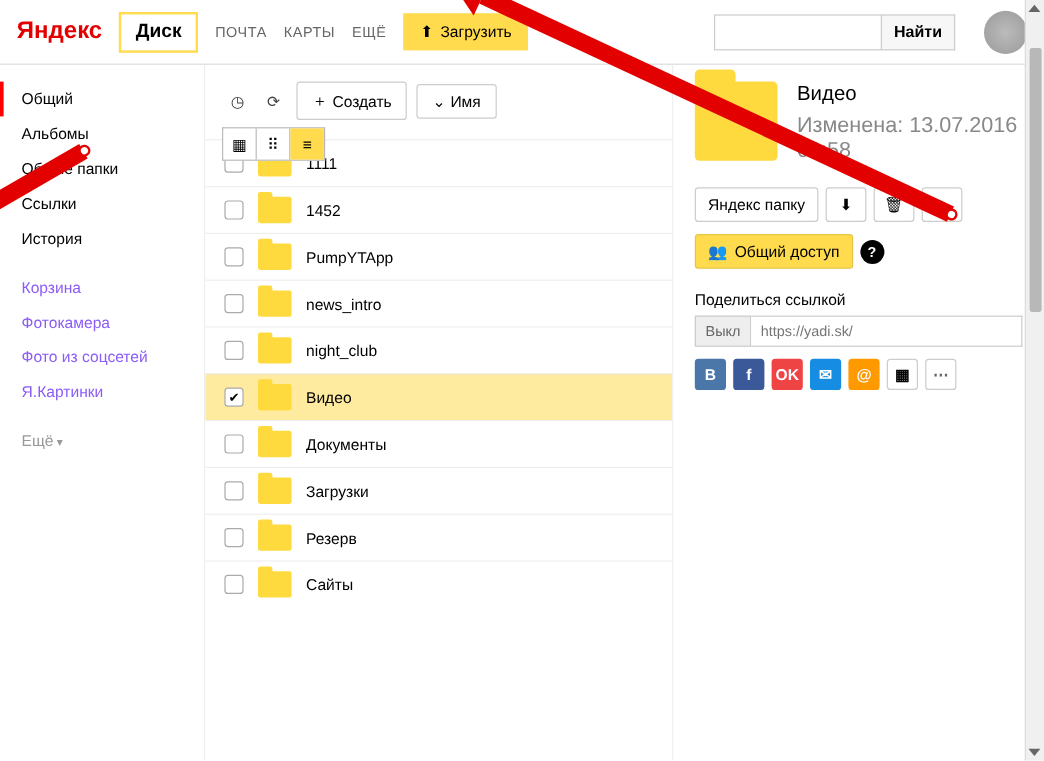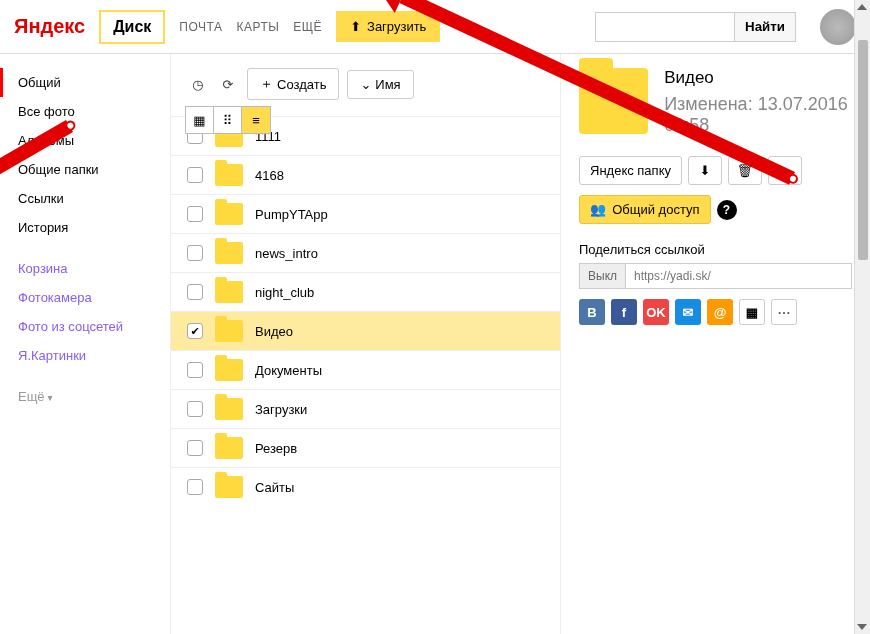--- a/index.html
+++ b/index.html
@@ -99,21 +99,20 @@
   <div class="search-box">
     <input class="search-input" style="">
     <button class="search-btn">Найти</button>
   </div>
   <div class="avatar"></div>
 </div>
 
 <div class="body">
   <div class="sidebar">
     <div class="side-item active">Общий</div>
-    <div class="side-item">Все фото</div>
     <div class="side-item">Альбомы</div>
     <div class="side-item">Общие папки</div>
     <div class="side-item">Ссылки</div>
     <div class="side-item">История</div>
     <div class="side-gap"></div>
     <div class="side-item muted">Корзина</div>
     <div class="side-item muted">Фотокамера</div>
     <div class="side-item muted">Фото из соцсетей</div>
     <div class="side-item muted">Я.Картинки</div>
     <div class="side-gap"></div>
@@ -136,21 +135,21 @@
 
     <div class="file-list" id="file-list">
         <div class="row">
           <span class="chk"></span>
           <span class="folder-icn"></span>
           <span class="fname">1111</span>
         </div>
         <div class="row">
           <span class="chk"></span>
           <span class="folder-icn"></span>
-          <span class="fname">4168</span>
+          <span class="fname">1452</span>
         </div>
         <div class="row">
           <span class="chk"></span>
           <span class="folder-icn"></span>
           <span class="fname">PumpYTApp</span>
         </div>
         <div class="row">
           <span class="chk"></span>
           <span class="folder-icn"></span>
           <span class="fname">news_intro</span>

